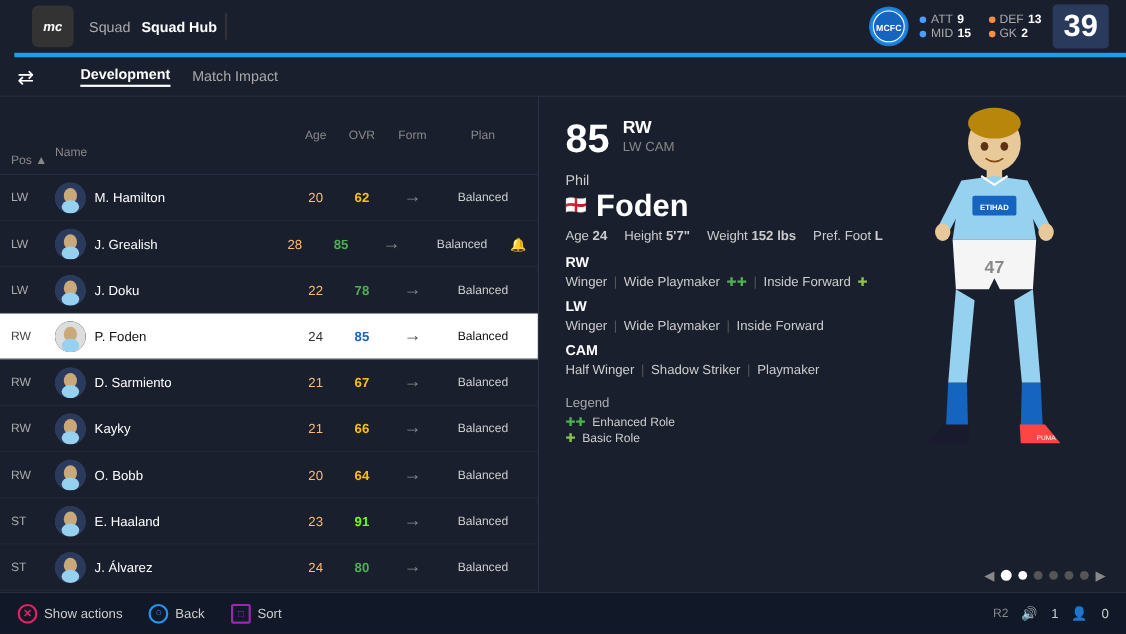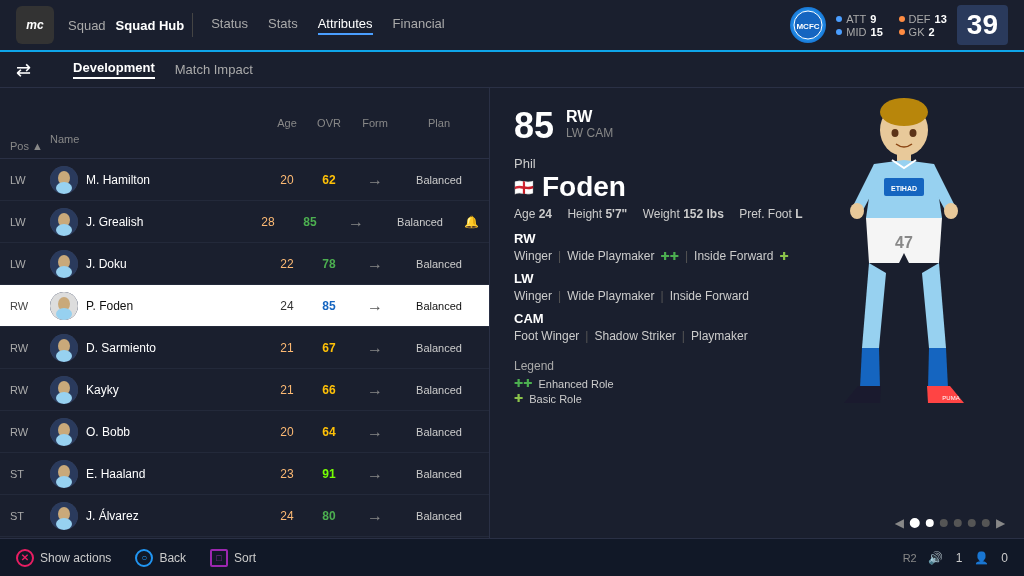--- a/index.html
+++ b/index.html
@@ -13,21 +13,22 @@
       position: relative;
     }
 
     
     .top-bar {
       display: flex;
       align-items: center;
       height: 52px;
       background: #1a1f2e;
       padding: 0 16px;
-      border-bottom: 2px solid #0ea5e9;
+      border-bottom: 4px solid #0ea5e9;
+      margin-left: 13px;
     }
     .logo {
       width: 38px;
       height: 38px;
       background: #333;
       border-radius: 6px;
       display: flex;
       align-items: center;
       justify-content: center;
       font-weight: bold;
@@ -433,26 +434,20 @@
     }
   </style>
 </head>
 <body>
 
 <div class="top-bar">
   <div class="logo">mc</div>
   <span class="nav-link">Squad</span>
   <span style="font-size:13px;color:#fff;font-weight:bold;margin-left:10px;">Squad Hub</span>
   <div class="nav-sep"></div>
-  <div class="nav-tabs">
-    <span class="nav-tab">Status</span>
-    <span class="nav-tab">Stats</span>
-    <span class="nav-tab active">Attributes</span>
-    <span class="nav-tab">Financial</span>
-  </div>
 
   <div class="top-right-badge">
     <div class="club-badge">
       <svg width="30" height="30" viewBox="0 0 30 30">
         <circle cx="15" cy="15" r="14" fill="#1565C0" stroke="#fff" stroke-width="1"></circle>
         <text x="15" y="19" text-anchor="middle" fill="white" font-size="8" font-weight="bold">MCFC</text>
       </svg>
     </div>
     <div class="stats-grid">
       <div class="stat-item">
@@ -677,21 +672,21 @@
         <div class="role-list">
           <span>Winger</span>
           <span class="role-sep">|</span>
           <span>Wide Playmaker</span>
           <span class="role-sep">|</span>
           <span>Inside Forward</span>
         </div>
 
         <div class="role-pos-label">CAM</div>
         <div class="role-list">
-          <span>Foot Winger</span>
+          <span>Half Winger</span>
           <span class="role-sep">|</span>
           <span>Shadow Striker</span>
           <span class="role-sep">|</span>
           <span>Playmaker</span>
         </div>
       </div>
 
       <div class="legend-section">
         <div class="legend-title">Legend</div>
         <div class="legend-item">

